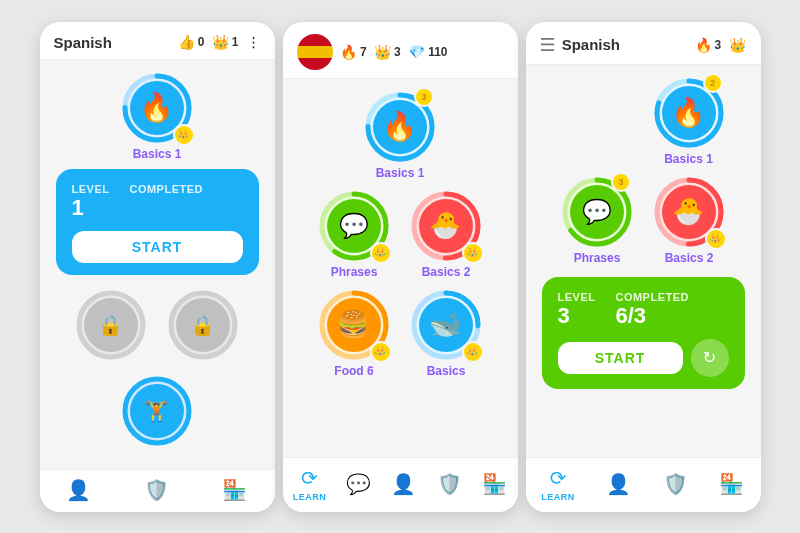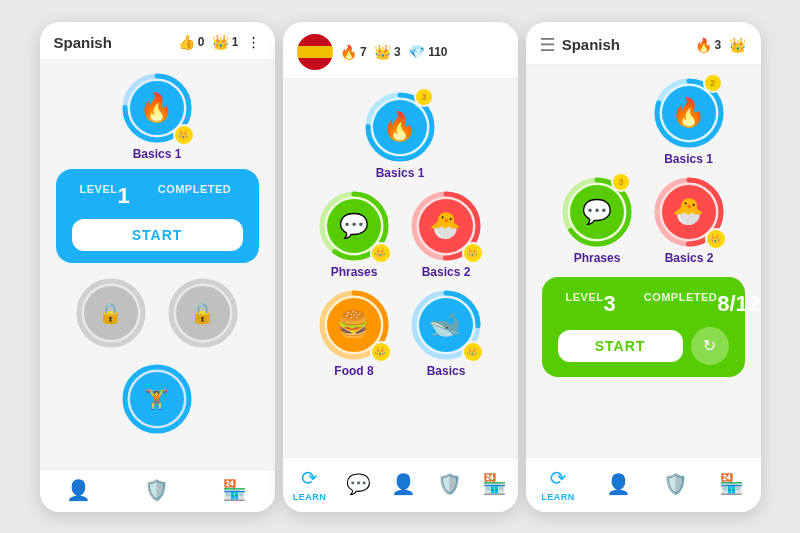--- a/index.html
+++ b/index.html
@@ -102,21 +102,21 @@
       height: 72px;
       border-radius: 50%;
       position: relative;
       display: flex;
       align-items: center;
       justify-content: center;
     }
     .lesson-label {
       font-size: 12px;
       font-weight: 600;
-      color: #4c1d95;
+      color: #8b5cf6;
       margin-top: 3px;
       text-align: center;
     }
     
     .badge {
       position: absolute;
       bottom: -2px;
       right: -2px;
       width: 22px;
       height: 22px;
@@ -163,21 +163,21 @@
     }
     .info-card.blue { background: #1cb0f6; }
     .info-card.green { background: #58cc02; }
     .info-card-row {
       display: flex;
       gap: 20px;
       margin-bottom: 10px;
     }
     .info-stat {
       display: flex;
-      margin-left: 8px;
+      flex-direction: column;
     }
     .info-stat-label {
       font-size: 11px;
       color: rgba(255,255,255,0.85);
       font-weight: 600;
       text-transform: uppercase;
       letter-spacing: 0.5px;
     }
     .info-stat-value {
       font-size: 22px;
@@ -427,21 +427,21 @@
         <div class="lesson-row" style="margin-top:6px;">
           <div class="lesson-item">
             <div class="lesson-circle" style="position:relative;">
               <svg class="ring-svg" viewBox="0 0 72 72">
                 <circle cx="36" cy="36" r="32" fill="#fff0d0" stroke="#ffd080" stroke-width="5"></circle>
                 <circle cx="36" cy="36" r="32" fill="none" stroke="#ff9600" stroke-width="5" stroke-dasharray="201" stroke-dashoffset="130" stroke-linecap="round" transform="rotate(-90 36 36)"></circle>
               </svg>
               <div class="icon-inner" style="background:#ff9600; color:#fff; font-size:26px;">🍔</div>
               <div class="badge">👑</div>
             </div>
-            <span class="lesson-label">Food 8</span>
+            <span class="lesson-label">Food 6</span>
           </div>
           <div class="lesson-item">
             <div class="lesson-circle" style="position:relative;">
               <svg class="ring-svg" viewBox="0 0 72 72">
                 <circle cx="36" cy="36" r="32" fill="#e0f7ff" stroke="#b0e0ff" stroke-width="5"></circle>
                 <circle cx="36" cy="36" r="32" fill="none" stroke="#1cb0f6" stroke-width="5" stroke-dasharray="201" stroke-dashoffset="150" stroke-linecap="round" transform="rotate(-90 36 36)"></circle>
               </svg>
               <div class="icon-inner" style="background:#1cb0f6; color:#fff; font-size:26px;">🐋</div>
               <div class="badge">👑</div>
             </div>
@@ -527,21 +527,21 @@
         </div>
 
         <div class="info-card green" style="margin-top:8px;">
           <div class="info-card-row">
             <div class="info-stat">
               <span class="info-stat-label">Level</span>
               <span class="info-stat-value">3</span>
             </div>
             <div class="info-stat">
               <span class="info-stat-label">Completed</span>
-              <span class="info-stat-value">8/12</span>
+              <span class="info-stat-value">6/3</span>
             </div>
           </div>
           <div class="start-row">
             <div class="start-btn green-text start-btn-sm">START</div>
             <div class="refresh-btn">↻</div>
           </div>
         </div>
       </div>
     </div>
     <div class="bottom-nav">

